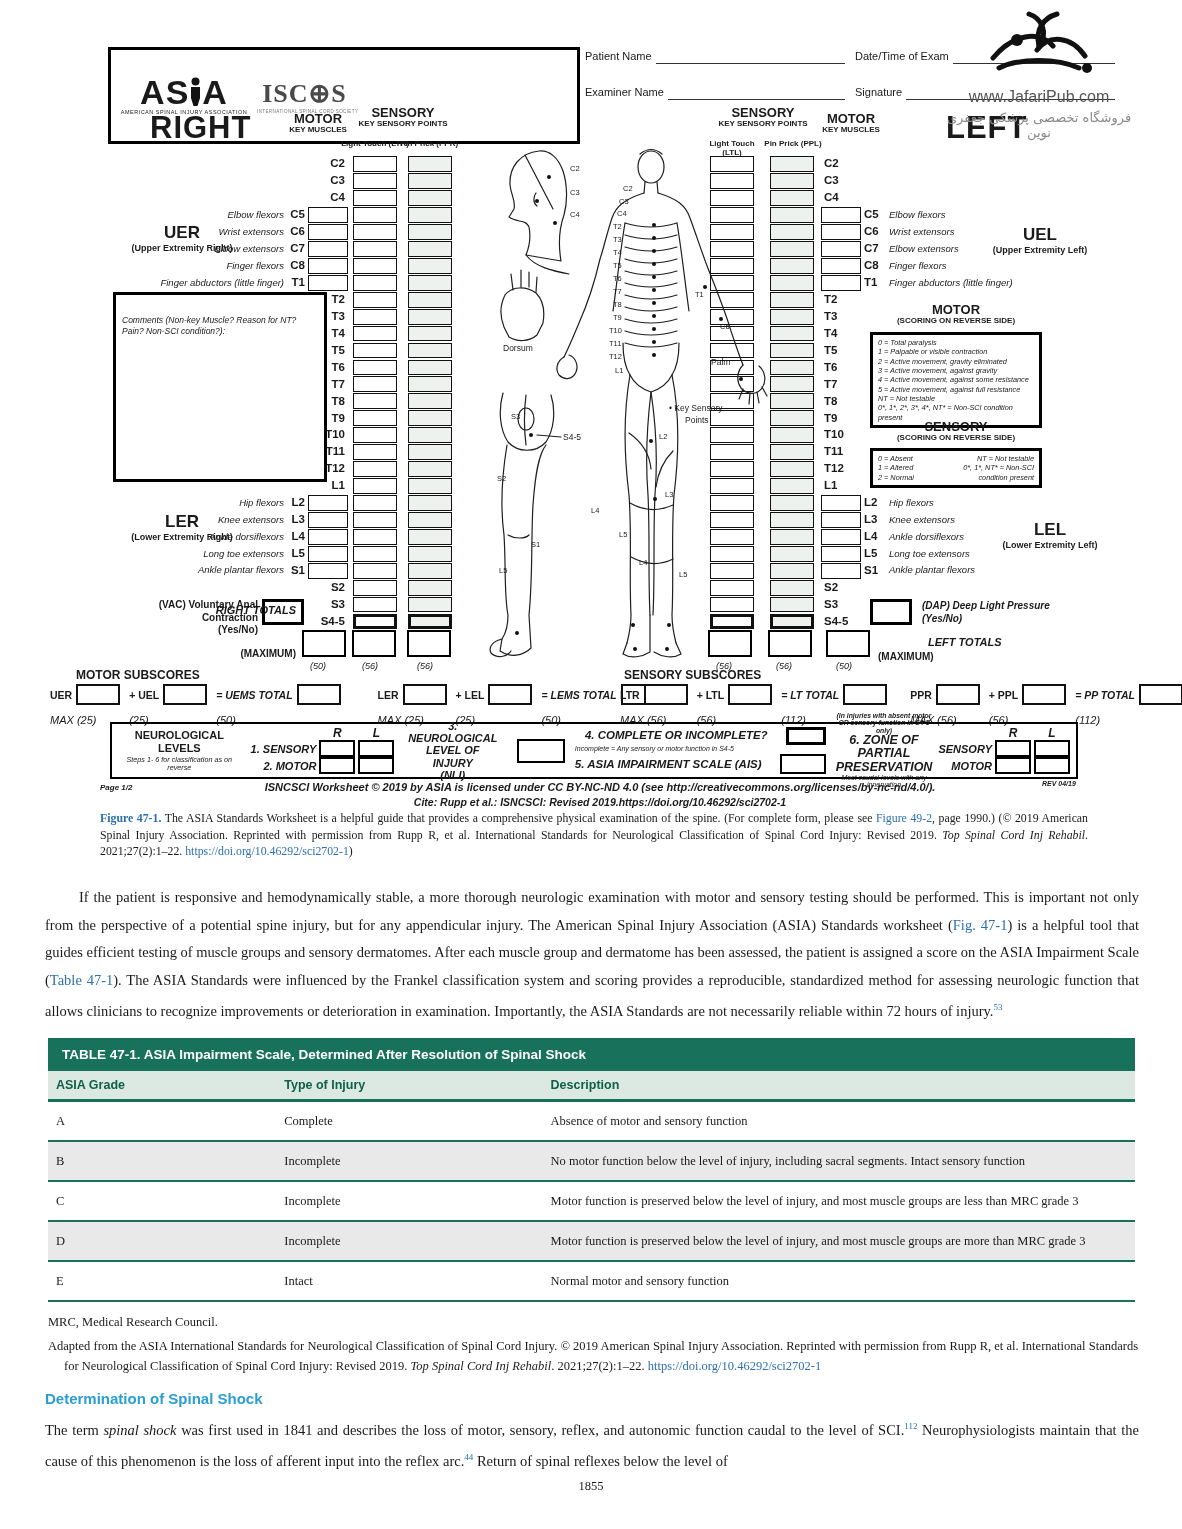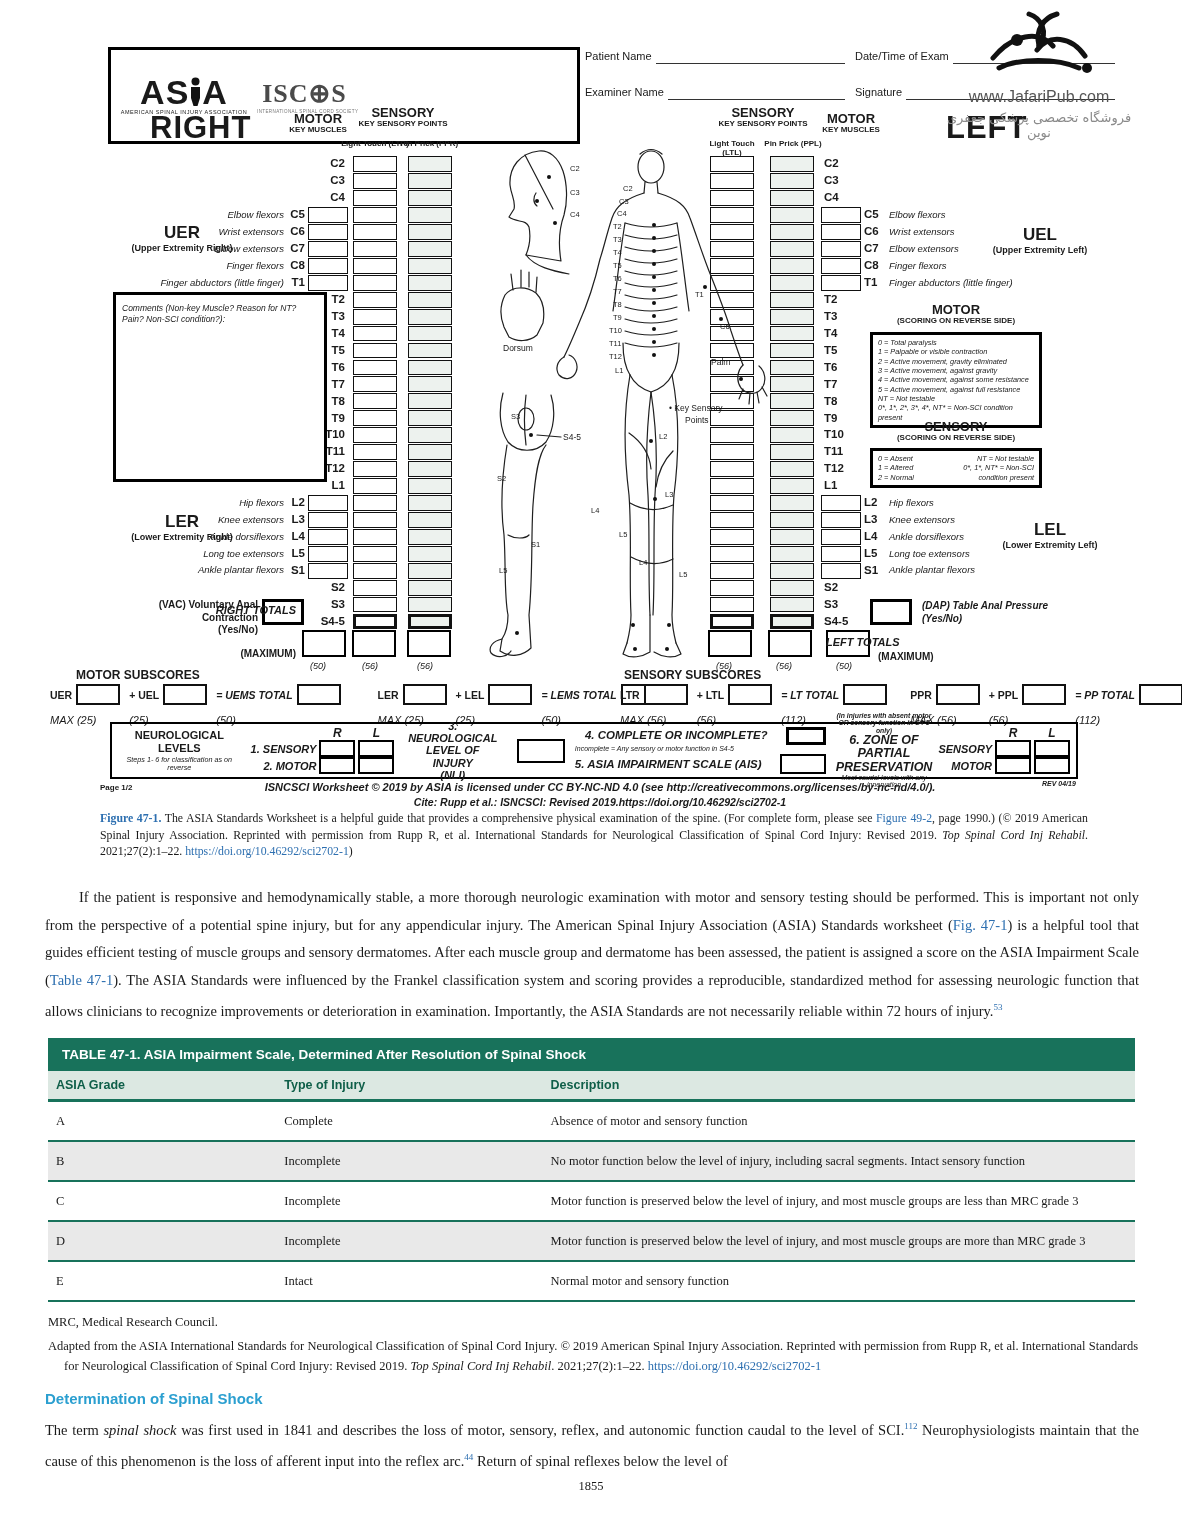--- a/index.html
+++ b/index.html
@@ -48,21 +48,21 @@
   .sbox{width:44px;height:15.8px;border:1.4px solid #111;background:#fff;margin-bottom:-1.4px;flex:none}
   .sbox.tint{background:#edf2ee}
   .bx3{border-width:3px}
   .ltr{margin-right:11px}
   .ltl{margin-right:16px}
   .ppl{margin-right:7px}
   
   .ext{text-align:center}
   .ext-t{font-weight:bold;font-size:17px}
   .ext-s{font-weight:bold;font-size:9px}
-  .comments{left:113px;top:292px;width:214px;height:190px;border:3px solid #000;padding:8px 6px;font-style:italic;font-size:8.5px;line-height:1.3}
+  .comments{left:113px;top:292px;width:214px;height:190px;border:3px solid #000;padding:20px 6px;font-style:italic;font-size:8.5px;line-height:1.3}
   
   .scale-title{text-align:center;line-height:1.05}
   .scalebox{border:3px solid #000;padding:3px 5px;font-size:7.3px;font-style:italic;line-height:1.28;background:#fff}
   .scline{display:flex;justify-content:space-between;gap:4px}
   .scline .rgt{text-align:right}
   
   .vac-lab{font-weight:bold;font-size:10px;text-align:right;line-height:1.25}
   .dap-lab{font-style:italic;font-weight:bold;font-size:10px;text-align:left;line-height:1.25}
   .vbox{width:42px;height:26px;border:3px solid #000;background:#fff}
   .totbox{width:44px;height:27px;border:2.5px solid #000;background:#fff}
@@ -90,21 +90,21 @@
   .nli-box{width:50px;height:24px;border:2.5px solid #000;background:#fff}
   .ci-row{display:flex;align-items:center;gap:18px}
   .ci-main{font-weight:bold;font-style:italic;font-size:11.5px;white-space:nowrap}
   .ci-sub{font-style:italic;font-size:7px}
   .cibox{width:40px;height:18px;border:3px solid #000;background:#fff}
   .aisbox{width:46px;height:20px;border:2px solid #000;background:#fff}
   .zpp-pre{font-weight:bold;font-style:italic;font-size:6.8px;text-align:center}
   .zpp-t{font-weight:bold;font-style:italic;font-size:12.5px;text-align:center;line-height:1.05}
   .zpp-s{font-style:italic;font-size:7px;text-align:center}
   
-  .f-page{font-weight:bold;font-size:8px}
+  .f-page{font-weight:bold;font-style:italic;font-size:8px}
   .f-lic{font-weight:bold;font-style:italic;font-size:11px;text-align:center}
   .f-cite{font-weight:bold;font-style:italic;font-size:10.5px;text-align:center}
   .f-rev{font-weight:bold;font-style:italic;font-size:7px}
   
   .caption{left:100px;top:810px;width:988px;font-family:"Liberation Serif",serif;font-size:11.8px;line-height:16.5px;text-align:justify}
   .figlab{color:#2d6fb0;font-weight:bold}
   .link{color:#2d6fb0}
   .i{font-style:italic}
   sup.link{color:#2d6fb0;font-size:9px}
   .bodytext{left:45px;top:884px;width:1094px;font-family:"Liberation Serif",serif;font-size:14.5px;line-height:27.5px;text-align:justify}
@@ -743,40 +743,40 @@
     </div>
 
   <div class="abs vac-lab" style="left:100px;top:599px;width:158px">
     <div>(VAC) Voluntary Anal Contraction</div>
     <div>(Yes/No)</div>
   </div>
   <div class="abs vbox" style="left:262px;top:599px"></div>
 
   <div class="abs vbox" style="left:870px;top:599px"></div>
   <div class="abs dap-lab" style="left:922px;top:600px;width:170px">
-    <div>(DAP) Table Anal Pressure</div>
+    <div>(DAP) Deep Light Pressure</div>
     <div>(Yes/No)</div>
   </div>
 
   <div class="abs tot-lab" style="left:160px;top:604px;width:136px">RIGHT TOTALS</div>
   <div class="abs tot-max" style="left:160px;top:648px;width:136px">(MAXIMUM)</div>
   <div class="abs totbox" style="left:302px;top:630px"></div>
   <div class="abs totbox" style="left:352px;top:630px"></div>
   <div class="abs totbox" style="left:407px;top:630px"></div>
   <div class="abs maxnum" style="left:310px;top:661px">(50)</div>
   <div class="abs maxnum" style="left:362px;top:661px">(56)</div>
   <div class="abs maxnum" style="left:417px;top:661px">(56)</div>
 
   <div class="abs totbox" style="left:708px;top:630px"></div>
   <div class="abs totbox" style="left:768px;top:630px"></div>
   <div class="abs totbox" style="left:826px;top:630px"></div>
   <div class="abs maxnum" style="left:716px;top:661px">(56)</div>
   <div class="abs maxnum" style="left:776px;top:661px">(56)</div>
   <div class="abs maxnum" style="left:836px;top:661px">(50)</div>
-  <div class="abs tot-lab" style="left:826px;top:636px;text-align:center">LEFT TOTALS</div>
+  <div class="abs tot-lab" style="left:928px;top:636px;text-align:center">LEFT TOTALS</div>
   <div class="abs tot-max" style="left:878px;top:651px;text-align:left">(MAXIMUM)</div>
 
   <div class="abs sub-title" style="left:76px;top:668px">MOTOR SUBSCORES</div>
   <div class="abs subwrap" id="motor-sub" style="left:50px;top:684px">
       <span class="subitem">
         <span class="subtop">
           <span class="sublab">UER</span>
           <span class="subbox"></span>
         </span>
         <span class="submax">MAX (25)</span>

